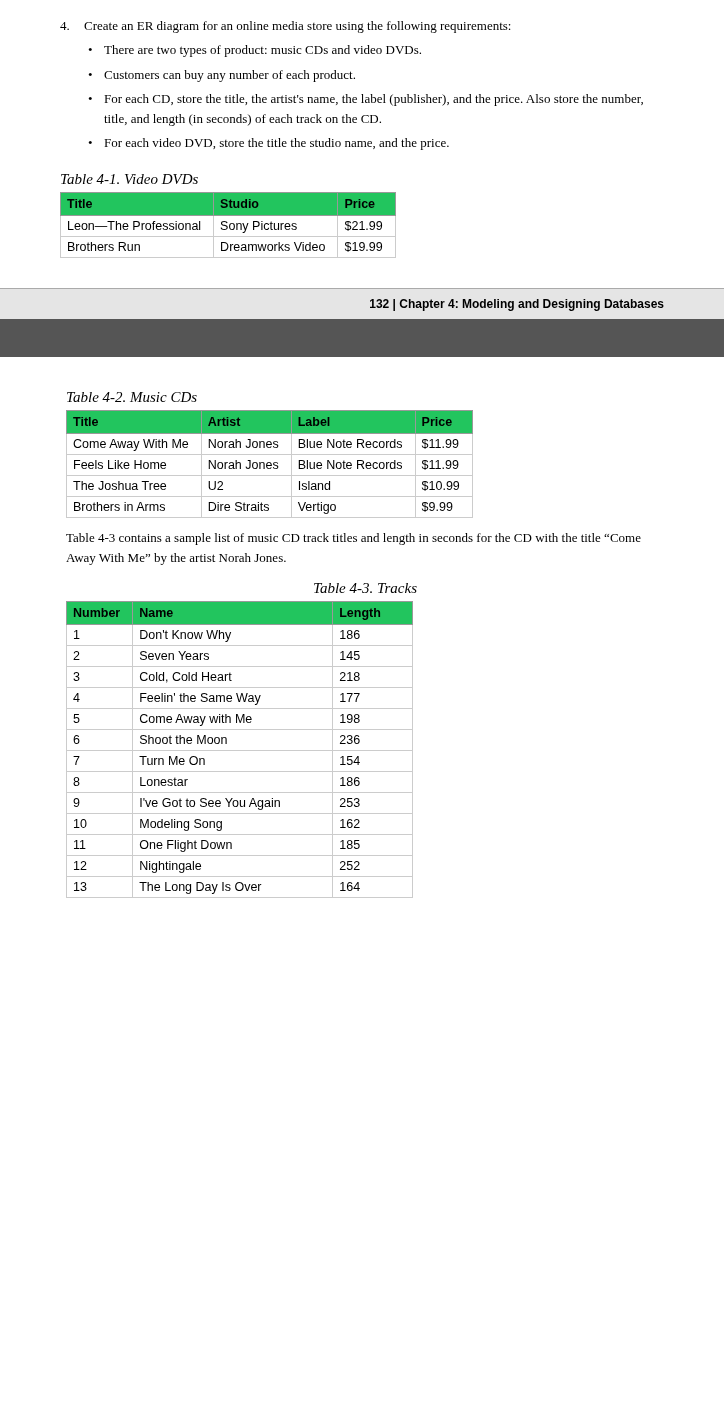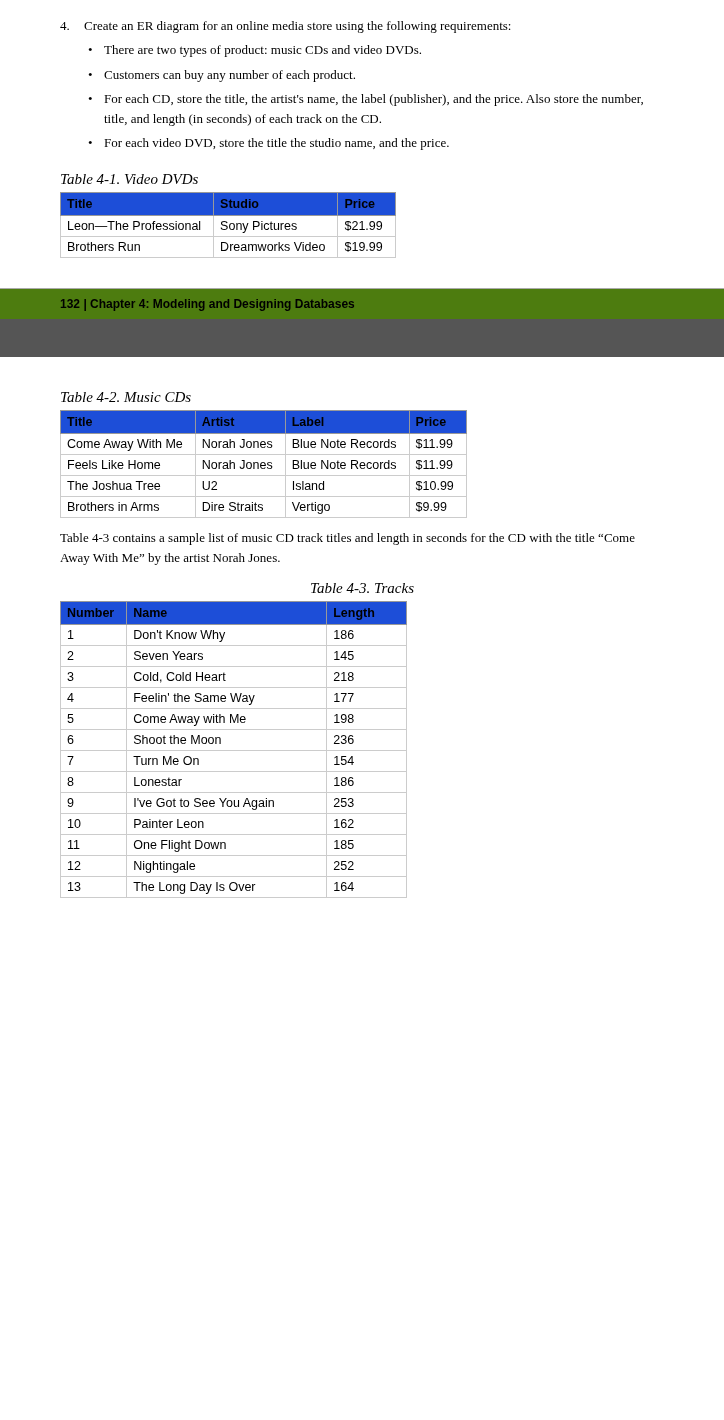--- a/index.html
+++ b/index.html
@@ -57,21 +57,21 @@
     }
 
     table {
       border-collapse: collapse;
       width: auto;
       margin-bottom: 10px;
       font-size: 13px;
     }
 
     table th {
-      background: #1d4ed8;
+      background: #22c55e;
       border: 1px solid #999;
       padding: 4px 12px 4px 6px;
       font-weight: bold;
       text-align: left;
       font-family: Arial, sans-serif;
       font-size: 12.5px;
     }
 
     table td {
       border: 1px solid #ccc;
@@ -81,34 +81,36 @@
     }
 
     .divider-line {
       border: none;
       border-top: 1px solid #aaa;
       margin: 0;
     }
 
     .footer-bar {
       padding: 8px 60px;
-      background: #4d7c0f;
+      background: #e5e5e5;
       font-family: Arial, sans-serif;
       font-size: 12px;
       font-weight: bold;
+      text-align: right;
     }
 
     .dark-separator {
       height: 38px;
       background: #555;
     }
 
     .page-bottom {
       padding: 20px 60px 20px 60px;
       background: #fff;
+      margin-left: 6px;
     }
 
     .tracks-table td:first-child,
     .tracks-table th:first-child {
       width: 60px;
     }
     .tracks-table td:nth-child(2),
     .tracks-table th:nth-child(2) {
       width: 200px;
     }
@@ -275,21 +277,21 @@
           <td>Lonestar</td>
           <td>186</td>
         </tr>
         <tr>
           <td>9</td>
           <td>I've Got to See You Again</td>
           <td>253</td>
         </tr>
         <tr>
           <td>10</td>
-          <td>Painter Leon</td>
+          <td>Modeling Song</td>
           <td>162</td>
         </tr>
         <tr>
           <td>11</td>
           <td>One Flight Down</td>
           <td>185</td>
         </tr>
         <tr>
           <td>12</td>
           <td>Nightingale</td>

